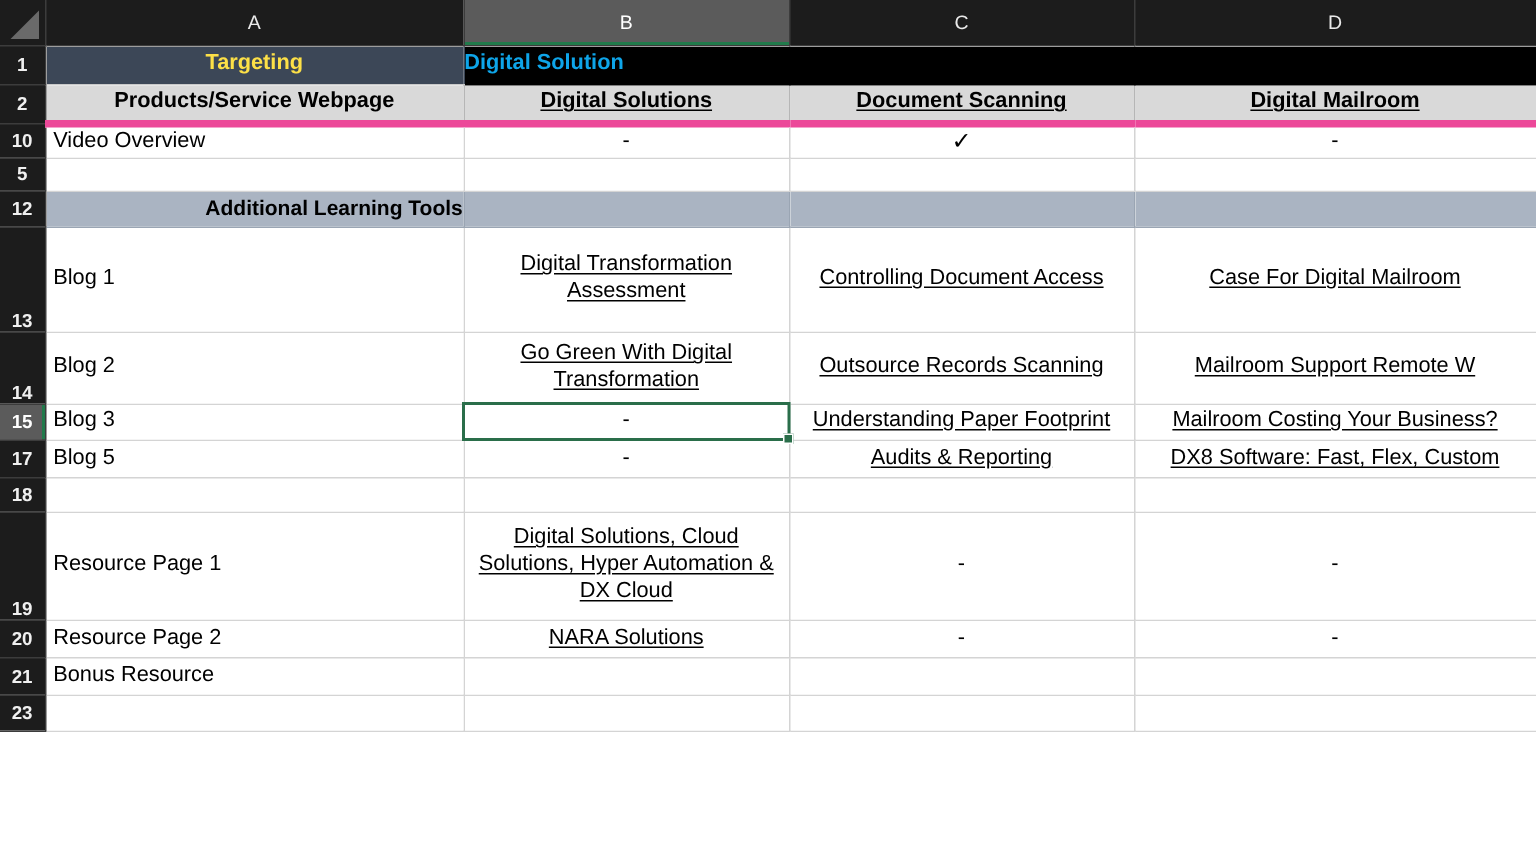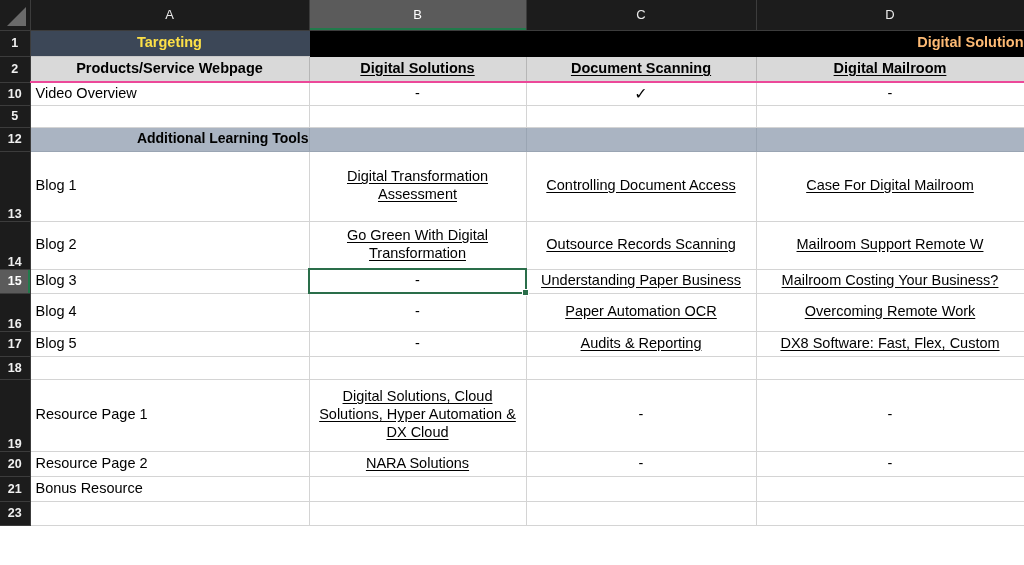--- a/index.html
+++ b/index.html
@@ -107,36 +107,35 @@
     background: #3c4757;
     color: #fde047;
     font-weight: bold;
     font-size: 14.5px;
     text-align: center;
     border-right-color: #3c4757;
     border-bottom-color: #c9c9c9;
   }
   .cell.hdr1black {
     background: #000000;
-    color: #fdba74;
+    color: #0ea5e9;
     font-weight: bold;
     font-size: 14.5px;
-    text-align: right;
     padding-right: 0px;
     border-right-color: #000000;
     border-bottom-color: #000000;
     white-space: nowrap;
   }
   .cell.hdr2 {
     background: #d9d9d9;
     font-weight: bold;
     font-size: 14.5px;
     text-align: center;
     border-right: 1px solid #b6b6b6;
-    border-bottom: 2px solid #ec4899;
+    border-bottom: 5px solid #ec4899;
   }
   .cell.band {
     background: #aab4c2;
     font-weight: bold;
     font-size: 14px;
     text-align: right;
     padding-left: 5px;
     border-right-color: #9aa5b3;
     border-bottom-color: #9aa5b3;
   }
@@ -241,31 +240,24 @@
         <td class="cell left">Blog 2</td>
         <td class="cell center"><span class="link">Go Green With Digital Transformation</span></td>
         <td class="cell center"><span class="link">Outsource Records Scanning</span></td>
         <td class="cell center"><span class="link">Mailroom Support Remote W</span></td>
       </tr>
 
       <tr style="height:24px">
         <td class="rowhdr mid active">15</td>
         <td class="cell left">Blog 3</td>
         <td class="cell center">-</td>
-        <td class="cell center"><span class="link">Understanding Paper Business</span></td>
+        <td class="cell center"><span class="link">Understanding Paper Footprint</span></td>
         <td class="cell center"><span class="link">Mailroom Costing Your Business?</span></td>
       </tr>
 
-      <tr style="height:38px">
-        <td class="rowhdr">16</td>
-        <td class="cell left">Blog 4</td>
-        <td class="cell center">-</td>
-        <td class="cell center"><span class="link">Paper Automation OCR</span></td>
-        <td class="cell center"><span class="link">Overcoming Remote Work</span></td>
-      </tr>
 
       <tr style="height:25px">
         <td class="rowhdr mid">17</td>
         <td class="cell left">Blog 5</td>
         <td class="cell center">-</td>
         <td class="cell center"><span class="link">Audits &amp; Reporting</span></td>
         <td class="cell center"><span class="link">DX8 Software: Fast, Flex, Custom</span></td>
       </tr>
 
       <tr style="height:23px">

